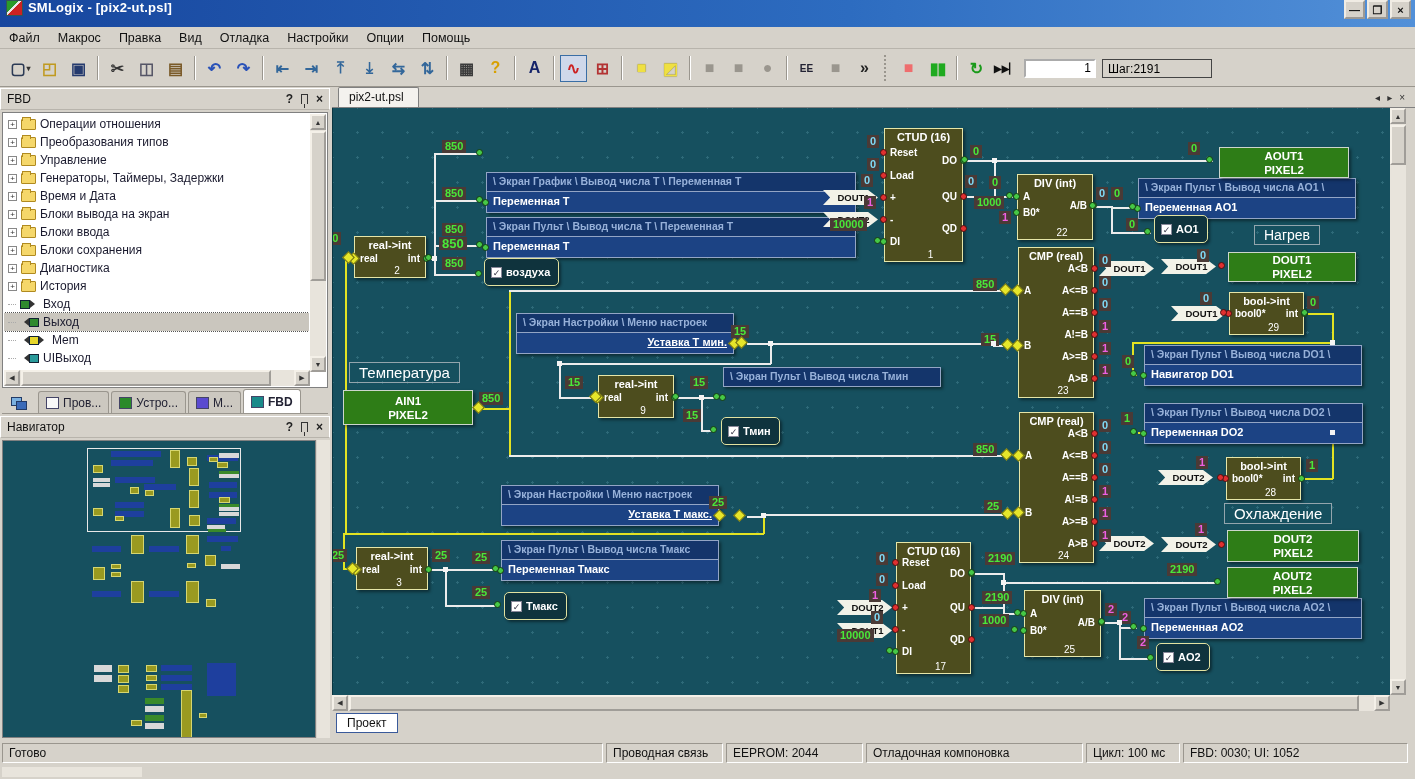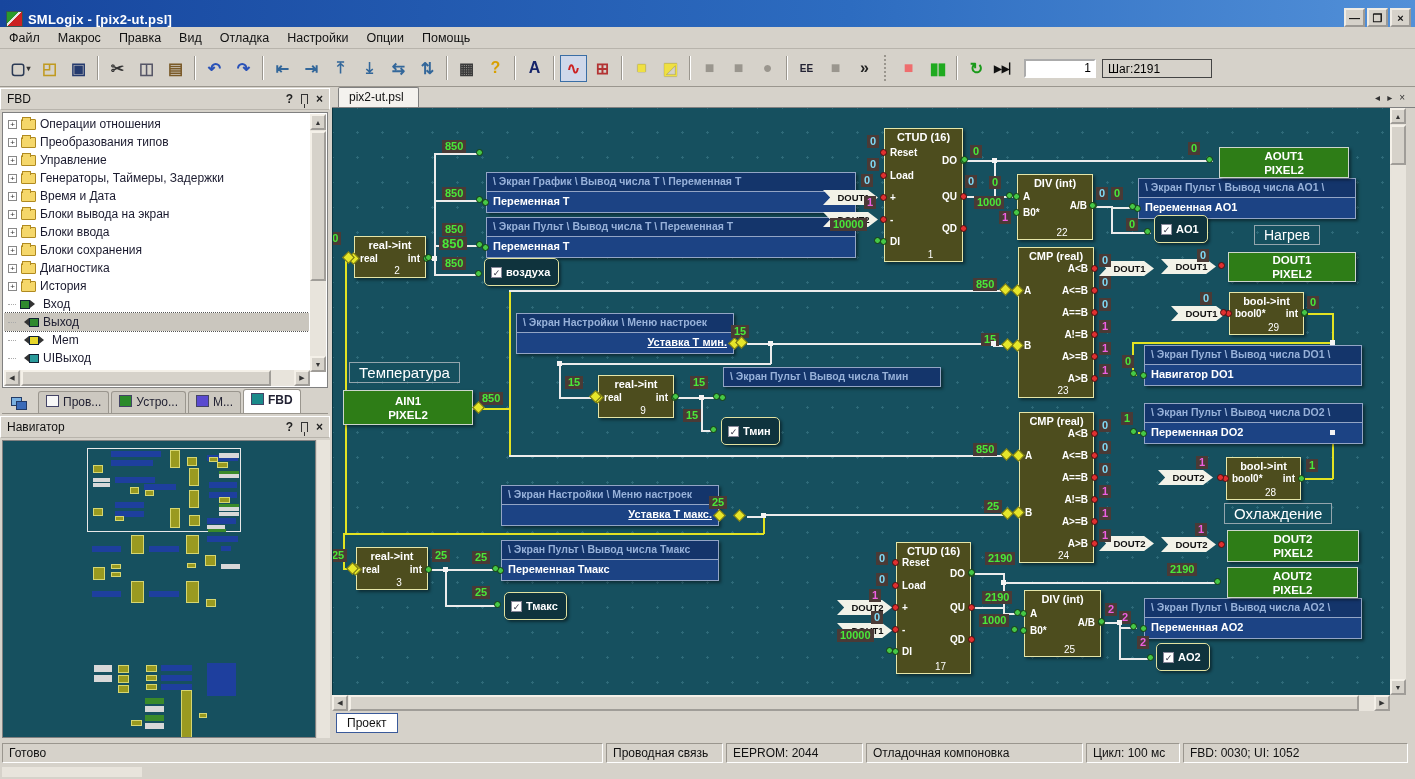--- a/index.html
+++ b/index.html
@@ -1,21 +1,21 @@
 <!DOCTYPE html>
 <html><head>
 <meta charset="utf-8">
 <style>
   * { margin:0; padding:0; box-sizing:border-box; }
   html,body { width:1415px; height:779px; overflow:hidden; font-family:"Liberation Sans",sans-serif; background:#d6d2ca; }
   #win { position:relative; width:1415px; height:779px; background:#d6d2ca; }
 
   
   #titlebar { position:absolute; left:0; top:0; width:1415px; height:27px;
-    background:linear-gradient(90deg,#17469e,#2d6cc0 60%,#5290d8); display:flex; align-items:flex-end; padding:0 4px; }
+    background:linear-gradient(90deg,#17469e,#2d6cc0 60%,#5290d8); display:flex; align-items:flex-start; padding:0 4px; }
   #app-icon { width:17px; height:16px; margin:0 5px 0 2px;
     background:linear-gradient(135deg,#2a9a2a 38%,#e8e8e8 38%,#e8e8e8 50%,#cc2222 50%); border:1px solid #355; }
   #title-text { color:#fff; font-weight:bold; font-size:13px; letter-spacing:.2px; }
   #winbtns { margin-left:auto; display:flex; gap:2px; }
   .wbtn { width:21px; height:19px; background:#d6d2ca; border:2px outset #f0ece4; font-size:11px; font-weight:bold;
     display:flex; align-items:center; justify-content:center; color:#111; line-height:10px; }
 
   
   #menubar { position:absolute; left:0; top:27px; width:1415px; height:22px; background:#d6d2ca;
     display:flex; align-items:center; border-bottom:1px solid #b8b4ac; }
@@ -62,21 +62,21 @@
   .trow.sel { background:#cac6be; outline:1px dotted #555; }
 
   .sb-v { position:absolute; right:1px; top:1px; width:16px; background:#e8e4dc; }
   .sb-h { position:absolute; left:1px; bottom:1px; height:16px; background:#e8e4dc; }
   .sb-btn { width:16px; height:16px; background:#d6d2ca; border:2px outset #f4f0e8; font-size:7px; color:#333;
     display:flex; align-items:center; justify-content:center; position:absolute; }
   .sb-thumb { position:absolute; background:#d6d2ca; border:2px outset #f4f0e8; }
 
   #panel-tabs { position:absolute; left:2px; top:302px; width:326px; height:24px; display:flex; align-items:flex-end;
     gap:2px; padding-left:4px; border-bottom:1px solid #9a968e; background:#d6d2ca; }
-  .ptab { display:flex; gap:4px; font-size:12px; color:#223; padding:3px 7px;
+  .ptab { display:flex; align-items:center; gap:4px; font-size:12px; color:#223; padding:3px 7px;
     border:1px solid #9a968e; border-bottom:none; border-radius:3px 3px 0 0; background:#ccc8c0; height:22px; }
   .ptab.active { background:#fff; height:24px; font-weight:bold; }
   .pticon { width:13px; height:12px; border:1px solid #446; flex:none; }
   #cascade-btn { width:26px; height:20px; margin-right:4px; display:flex; align-items:center; justify-content:center; }
   .casc { width:16px; height:13px; position:relative; }
   .casc i { position:absolute; width:11px; height:9px; background:#7ab0e0; border:1px solid #223a66; display:block; }
   .casc i:nth-child(2) { left:5px; top:4px; background:#3a6ab8; }
 
   #nav-h-wrap { position:absolute; left:0; top:328px; width:330px; }
   #navmap { position:absolute; left:2px; top:352px; width:314px; height:298px; background:#16505f;

